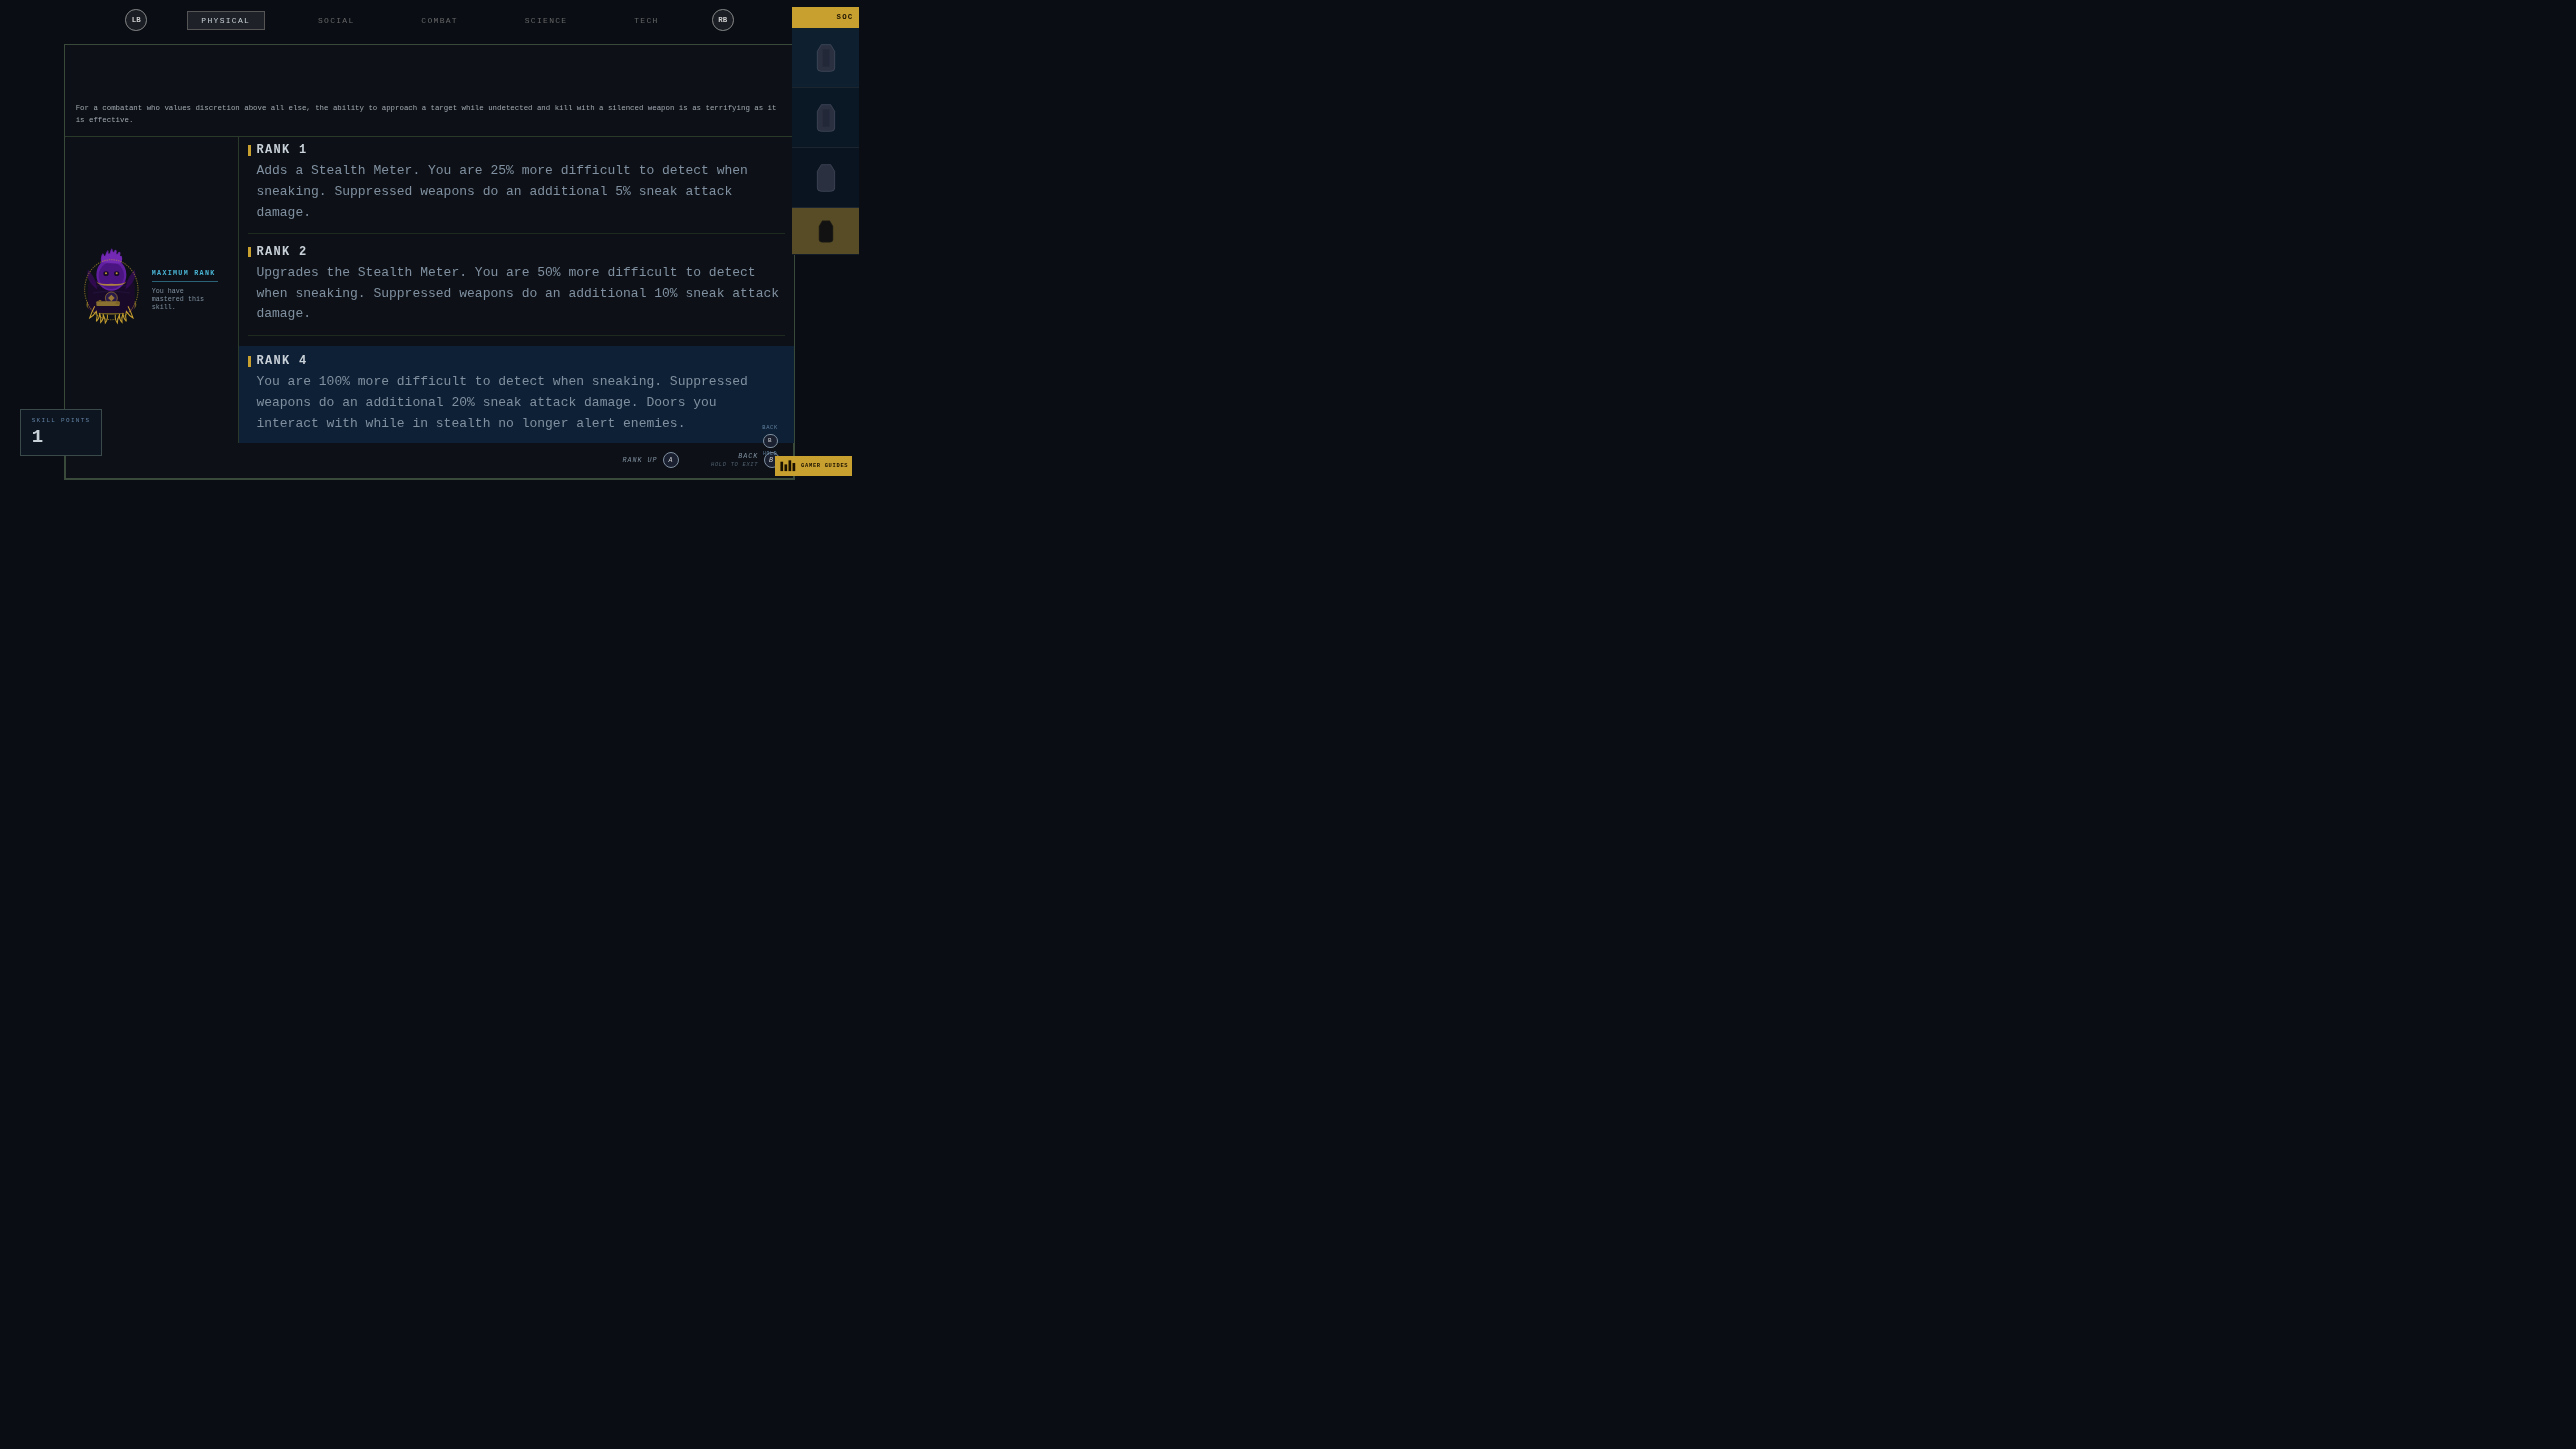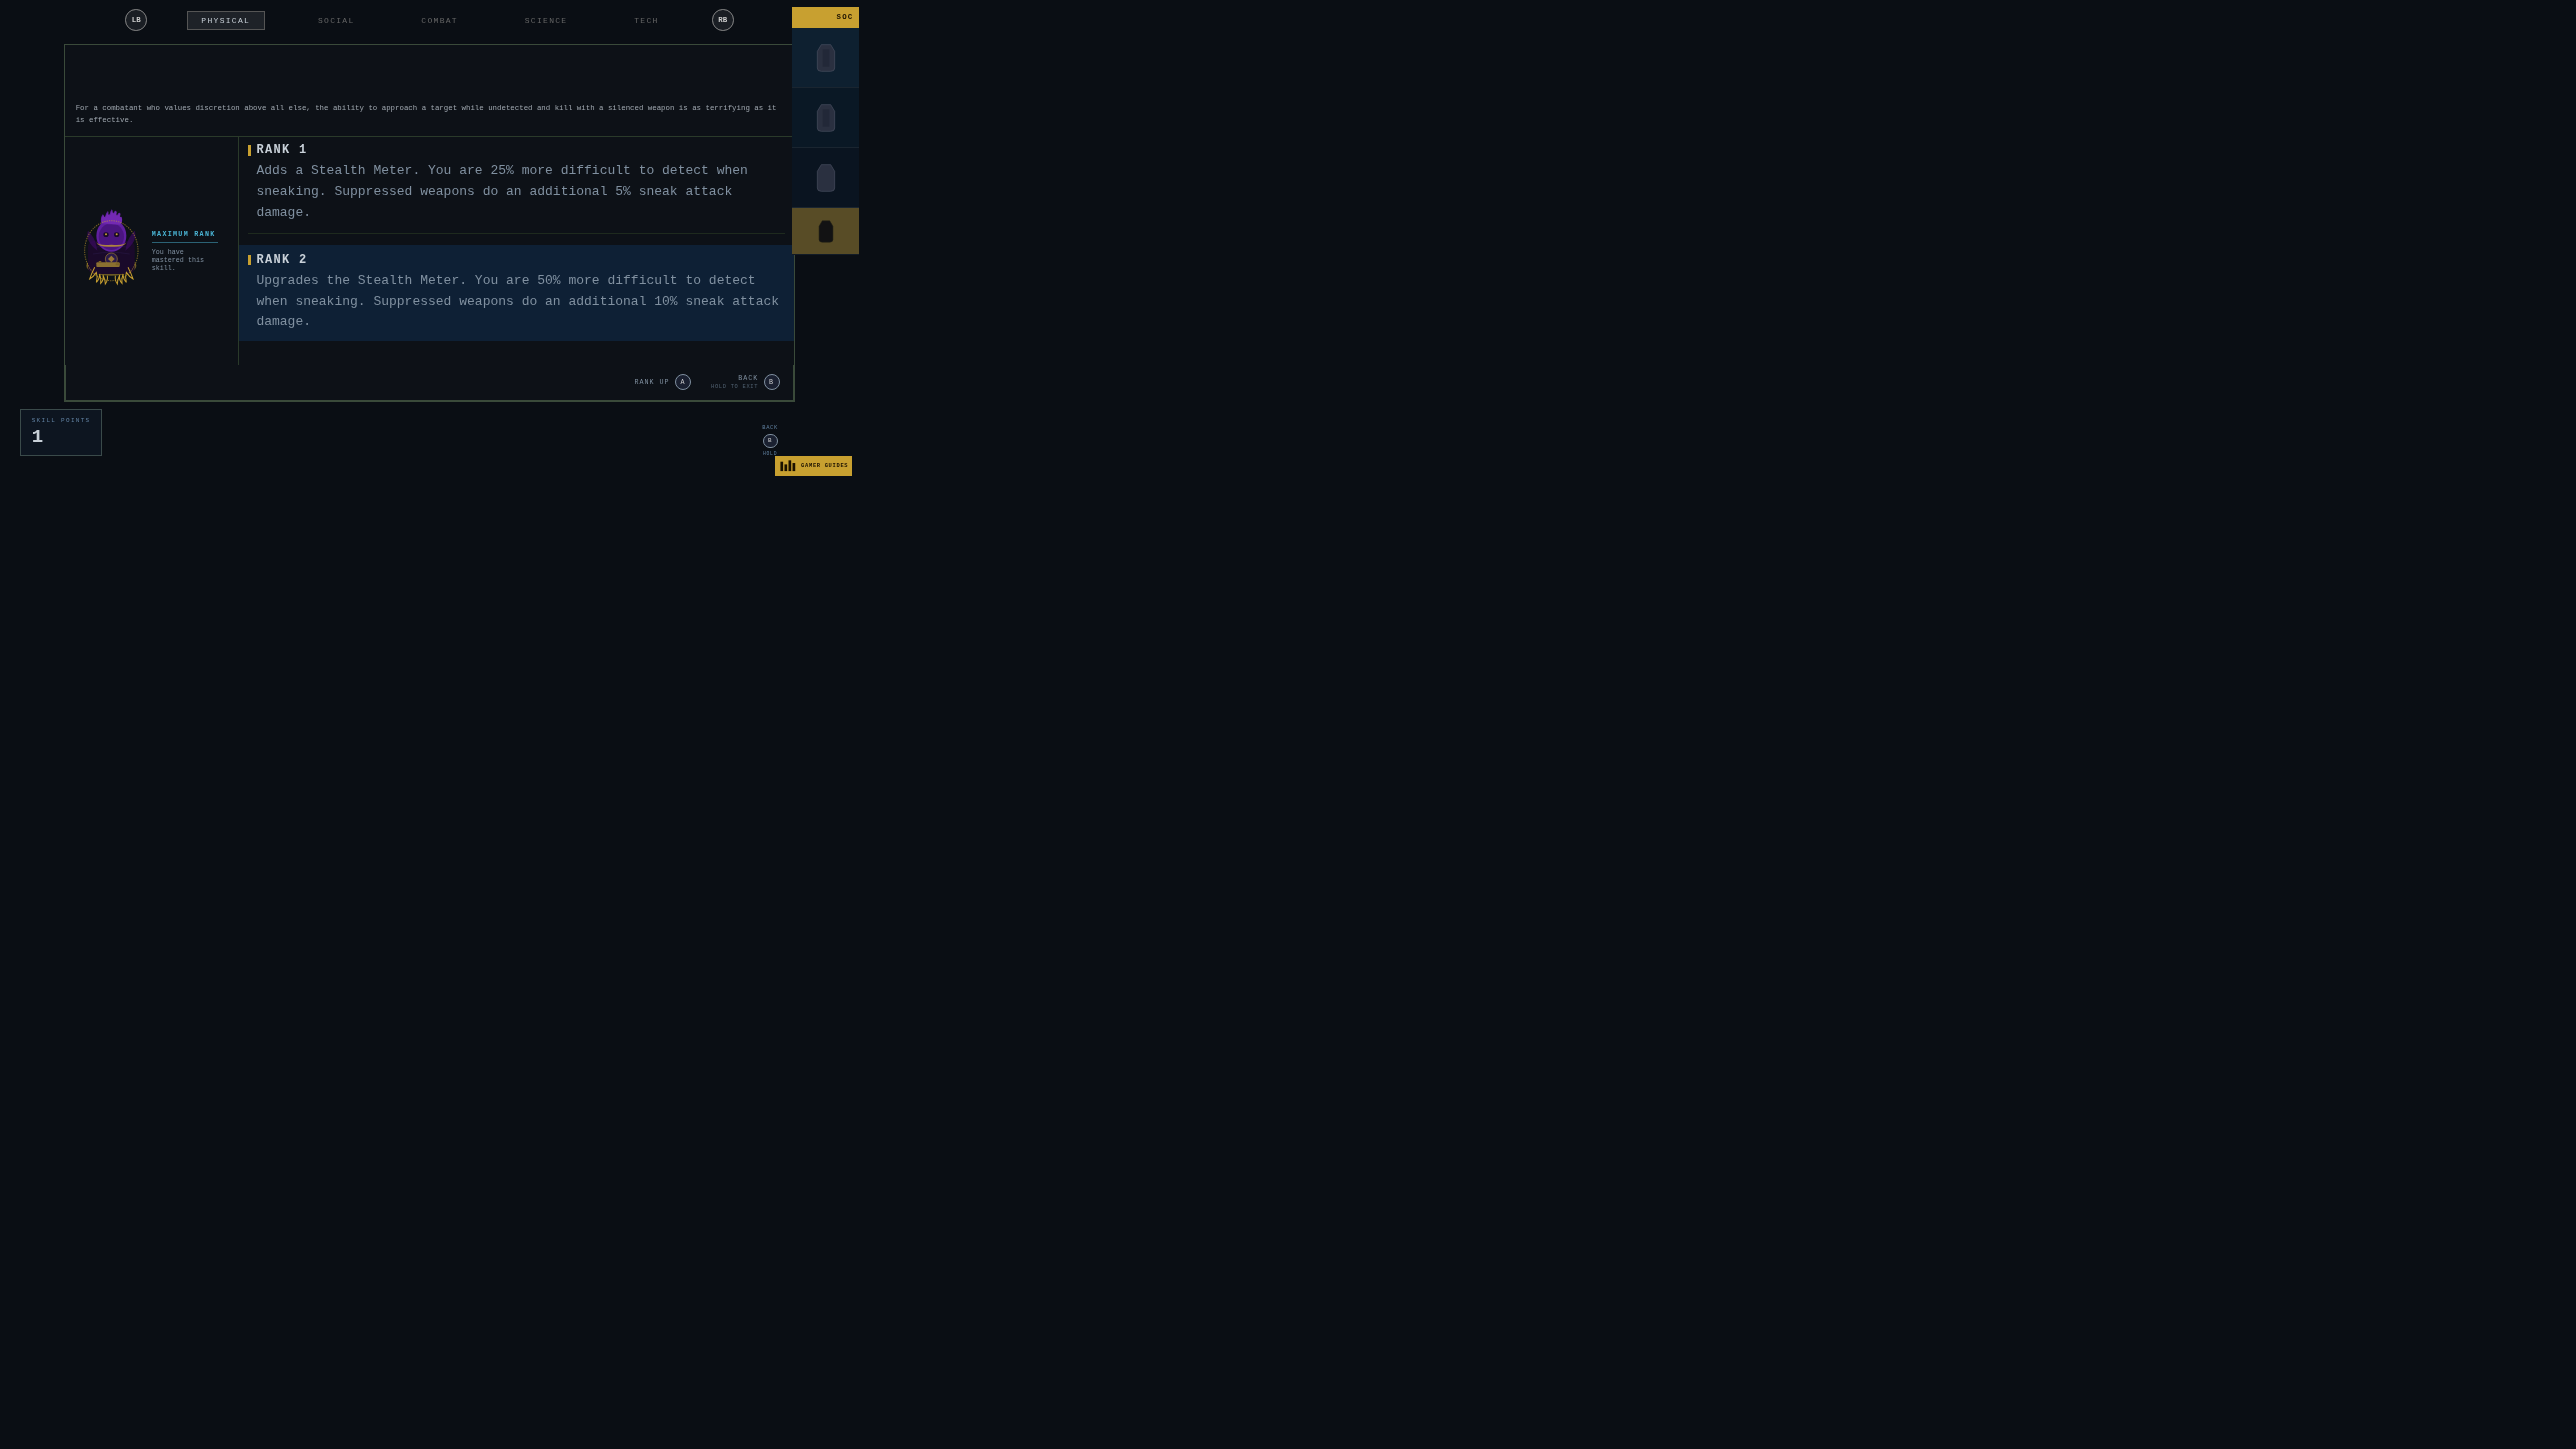--- a/index.html
+++ b/index.html
@@ -183,22 +183,23 @@
     }
 
     
     .action-bar {
       border: 0.7px solid #3a4a3a;
       border-top: none;
       padding: 9.4px 13.4px;
       display: flex;
       justify-content: flex-end;
       align-items: flex-start;
-      gap: 20px;
+      gap: 32px;
       background: #0d1117;
+      font-style: italic;
     }
 
     .action-item {
       display: flex;
       align-items: center;
       gap: 5.4px;
       font-size: 6.7px;
       letter-spacing: 1px;
       color: #8090a0;
     }
@@ -390,20 +391,27 @@
 
         <div class="rank-item">
           <div class="rank-header">
             <div class="rank-bar-icon"></div>
             <span class="rank-label">RANK 2</span>
           </div>
           <div class="rank-text">Upgrades the Stealth Meter. You are 50% more difficult to detect when sneaking. Suppressed weapons do an additional 10% sneak attack damage.</div>
         </div>
 
 
+        <div class="rank-item" style="background:#0e2035; margin:0 -9.4px -6.7px; padding:8px 9.4px; border:none;">
+          <div class="rank-header">
+            <div class="rank-bar-icon" style="background:#c8a030;"></div>
+            <span class="rank-label">RANK 4</span>
+          </div>
+          <div class="rank-text">You are 100% more difficult to detect when sneaking. Suppressed weapons do an additional 20% sneak attack damage. Doors you interact with while in stealth no longer alert enemies.</div>
+        </div>
 
       </div>
     </div>
 
     <div class="action-bar">
       <div class="action-item">
         <span>RANK UP</span>
         <div class="action-button-circle">A</div>
       </div>
       <div class="action-item">

